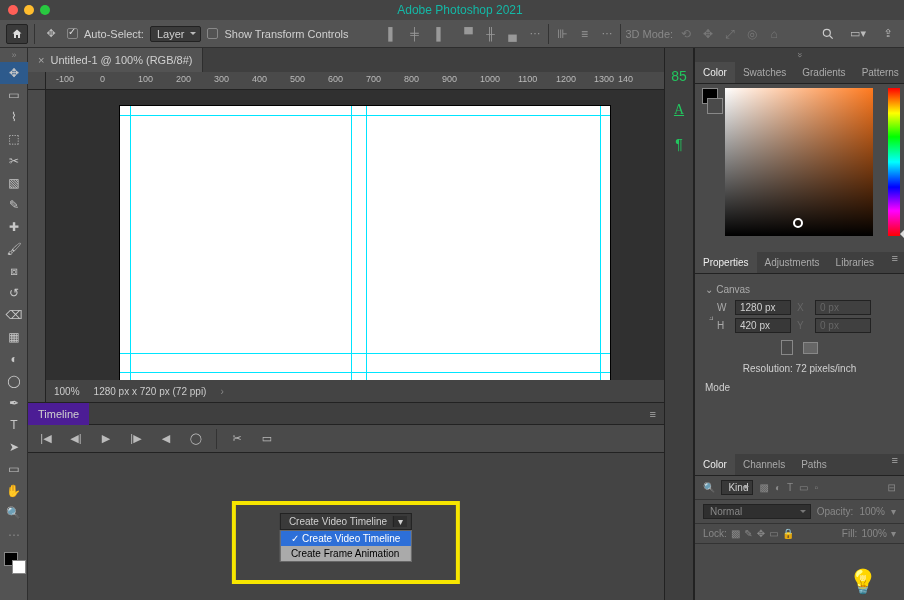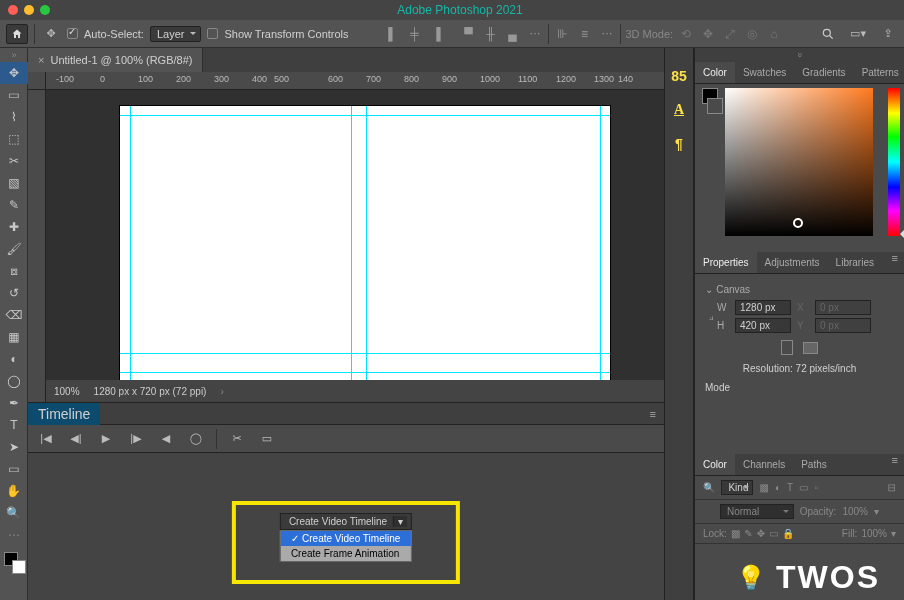--- a/index.html
+++ b/index.html
@@ -42,34 +42,34 @@
   .ruler-corner { position: absolute; top: 0; left: 0; width: 18px; height: 18px; background: #4a4a4a; border-right: 1px solid #222; border-bottom: 1px solid #222; }
   .ruler-h .tick { position: absolute; top: 0; height: 18px; color: #bbb; font-size: 9px; padding-top: 2px; }
   .canvas-area { position: absolute; top: 18px; left: 18px; right: 0; bottom: 22px; background: #303030; }
   .artboard { position: absolute; top: 16px; left: 74px; width: 490px; height: 276px; background: #fff; box-shadow: 0 0 0 1px #000; }
   .guide-v { position: absolute; top: 16px; height: 276px; width: 1px; background: #00e5ff; }
   .guide-h { position: absolute; left: 74px; width: 490px; height: 1px; background: #00e5ff; }
   .status { position: absolute; bottom: 0; left: 18px; right: 0; height: 22px; background: #444; display: flex; align-items: center; gap: 14px; padding: 0 8px; font-size: 10px; color: #ccc; }
 
   .timeline-panel { background: #3f3f3f; border-top: 1px solid #222; }
   .tl-tab { height: 22px; display: flex; align-items: center; border-bottom: 1px solid #222; }
-  .tl-tab span.tab { background: #0c4a6e; height: 22px; display: flex; align-items: center; padding: 0 10px; font-size: 14px; }
+  .tl-tab span.tab { background: #4c1d95; height: 22px; display: flex; align-items: center; padding: 0 10px; font-size: 11px; }
   .tl-controls { height: 28px; background: #4a4a4a; display: flex; align-items: center; padding: 0 8px; gap: 10px; border-bottom: 1px solid #222; }
   .tl-body { height: 150px; background: #444; position: relative; }
   .tl-dropdown-wrap { position: absolute; top: 48px; left: 50%; transform: translateX(-50%); }
   .highlight-box { border: 4px solid #f7e600; padding: 8px 44px 18px 44px; }
   .tl-select { background: #3a3a3a; border: 1px solid #222; padding: 2px 4px 2px 8px; display: flex; align-items: center; font-size: 10px; }
   .tl-select .caret { border-left: 1px solid #222; margin-left: 6px; padding: 0 4px; background: #2f2f2f; }
   .tl-menu { background: #aaa; color: #000; font-size: 10px; border: 1px solid #666; }
   .tl-menu div { padding: 2px 10px; }
   .tl-menu .sel { background: #2d6fd8; color: #fff; }
   .tl-menu .sel::before { content: "✓ "; }
 
   .narrow-dock { width: 30px; background: #3f3f3f; border-left: 1px solid #222; border-right: 1px solid #222; display: flex; flex-direction: column; align-items: center; padding-top: 18px; gap: 14px; }
-  .narrow-dock .nd-item { width: 20px; height: 20px; display: flex; align-items: center; justify-content: center; color: #fde047; font-size: 14px; font-weight: bold; }
+  .narrow-dock .nd-item { width: 20px; height: 20px; display: flex; align-items: center; justify-content: center; color: #22c55e; font-size: 14px; }
 
   .right-panels { width: 210px; background: #4a4a4a; border-left: 1px solid #222; display: flex; flex-direction: column; }
   .rp-grab { height: 14px; background: #3f3f3f; display: flex; align-items: center; justify-content: center; }
   .rp-grab::after { content: "»"; color: #888; font-size: 9px; transform: rotate(90deg); }
   .panel-tabs { height: 22px; background: #3f3f3f; display: flex; align-items: stretch; border-bottom: 1px solid #222; }
   .panel-tabs .ptab { padding: 0 8px; display: flex; align-items: center; font-size: 10px; color: #aaa; }
   .panel-tabs .ptab.active { background: #4a4a4a; color: #eee; }
   .panel-tabs .ptab-menu { margin-left: auto; padding: 0 6px; color: #aaa; }
   .color-body { height: 168px; display: flex; }
   .color-left { width: 30px; display: flex; flex-direction: column; align-items: center; padding-top: 4px; }
@@ -93,21 +93,21 @@
   .prop-body .doc-line { display: flex; align-items: center; gap: 6px; }
   .doc-line .doc-icon { width: 14px; height: 16px; border: 1px solid #aaa; }
   .canvas-collapse::before { content: "⌄ "; color: #aaa; }
   .link-icon { width: 12px; height: 20px; display: flex; align-items: center; justify-content: center; color: #aaa; }
 
   .layers-body { padding: 0; font-size: 10px; }
   .layers-row1 { display: flex; align-items: center; gap: 6px; padding: 4px 8px; border-bottom: 1px solid #333; }
   .layers-row1 .kind-select { background: #383838; border: 1px solid #222; padding: 1px 4px 1px 6px; position: relative; }
   .layers-row1 .kind-select::after { content: ""; position: absolute; right: 3px; top: 5px; border: 3px solid transparent; border-top-color: #aaa; }
   .layers-row1 .filter-icon { color: #888; font-size: 10px; }
-  .layers-row2 { display: flex; align-items: center; gap: 6px; padding: 4px 25px; border-bottom: 1px solid #333; }
+  .layers-row2 { display: flex; align-items: center; gap: 6px; padding: 4px 8px; border-bottom: 1px solid #333; }
   .layers-row2 .blend { background: #2f2f2f; border: 1px solid #222; padding: 1px 6px; flex: 1; color: #888; position: relative; }
   .layers-row2 .blend::after { content: ""; position: absolute; right: 4px; top: 5px; border: 3px solid transparent; border-top-color: #777; }
   .layers-row2 .opacity { color: #888; }
   .layers-row3 { display: flex; align-items: center; gap: 4px; padding: 4px 8px; border-bottom: 1px solid #333; color: #888; }
 
   .watermark { position: absolute; right: 24px; bottom: 4px; font-size: 32px; font-weight: 700; color: #fff; letter-spacing: 2px; display: flex; align-items: center; gap: 8px; }
   .bulb { font-size: 24px; color: #8de0ff; }
 </style>
 </head>
 <body>
@@ -211,21 +211,21 @@
 
     <div class="workspace" style="height:330px; flex:0 0 330px;">
       <div class="ruler-corner"></div>
       <div class="ruler-h">
         <span class="tick" style="left:10px">-100</span>
         <span class="tick" style="left:54px">0</span>
         <span class="tick" style="left:92px">100</span>
         <span class="tick" style="left:130px">200</span>
         <span class="tick" style="left:168px">300</span>
         <span class="tick" style="left:206px">400</span>
-        <span class="tick" style="left:228px">500</span>
+        <span class="tick" style="left:244px">500</span>
         <span class="tick" style="left:282px">600</span>
         <span class="tick" style="left:320px">700</span>
         <span class="tick" style="left:358px">800</span>
         <span class="tick" style="left:396px">900</span>
         <span class="tick" style="left:434px">1000</span>
         <span class="tick" style="left:472px">1100</span>
         <span class="tick" style="left:510px">1200</span>
         <span class="tick" style="left:548px">1300</span>
         <span class="tick" style="left:572px">140</span>
       </div>
@@ -377,14 +377,13 @@
         <span style="margin-left:auto">Fill:</span>
         <span>100%</span>
         <span>▾</span>
       </div>
     </div>
   </div>
 </div>
 
 <div class="watermark">
   <span class="bulb">💡</span>
-  <span>TWOS</span>
 </div>
 
 </body></html>

